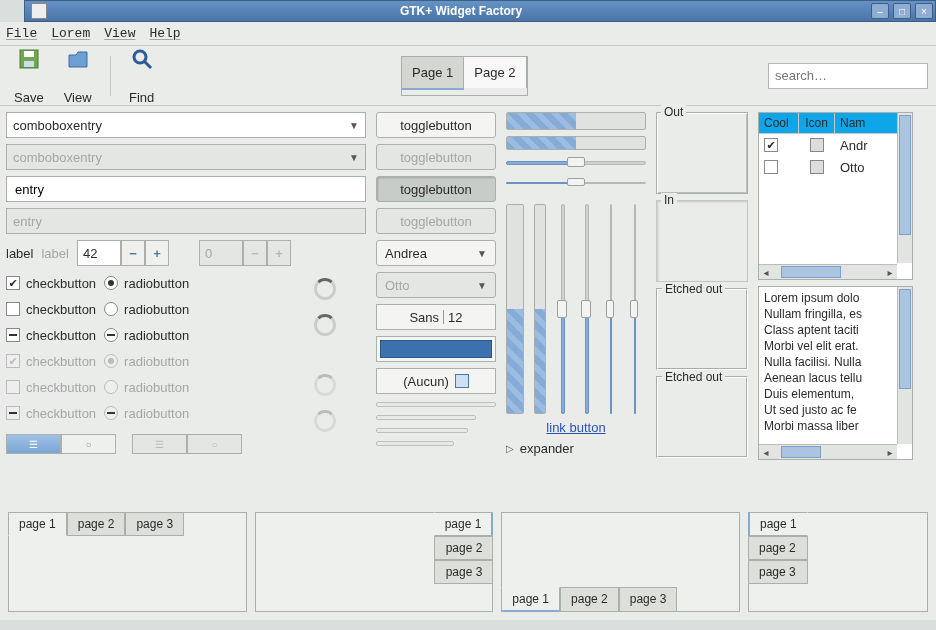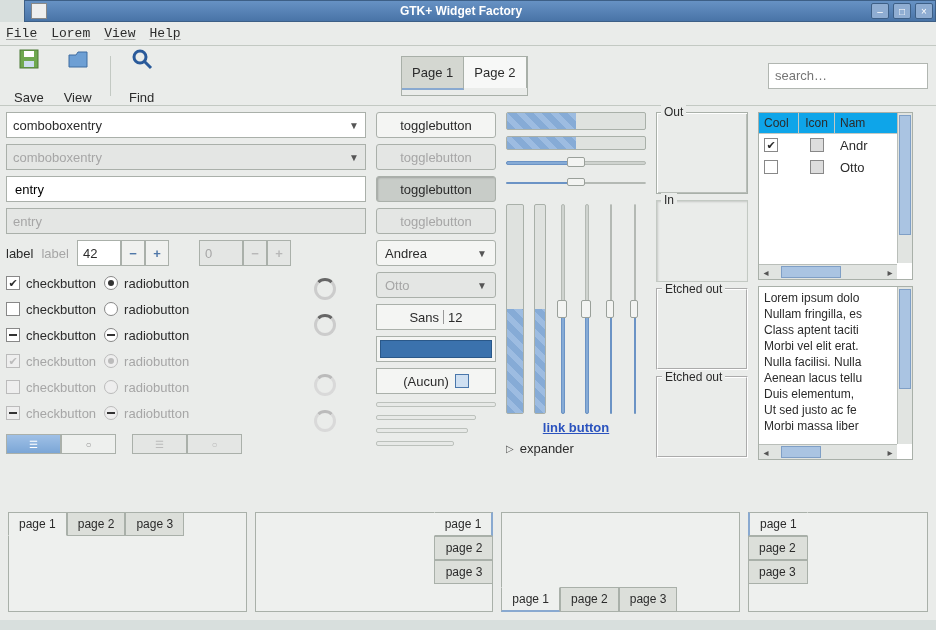--- a/index.html
+++ b/index.html
@@ -162,21 +162,21 @@
   .hscale .thumb { position:absolute; width:18px; height:10px; background:#f3f4f2; border:1px solid #9aa09a; border-radius:2px; top:1px; transform:translateX(-50%); }
 
   .vstack { display:flex; gap:10px; margin-top:8px; height:210px; }
   .vprog { width:18px; border:1px solid #a9b0a9; background:#dfe2df; position:relative; border-radius:2px; }
   .vprog .fill { position:absolute; left:0; right:0; bottom:0; background: repeating-linear-gradient(45deg,#86abd6,#86abd6 6px,#9dbce1 6px,#9dbce1 12px); }
   .vscale { width:14px; position:relative; display:flex; justify-content:center; }
   .vscale .track { width:4px; height:100%; background:#cfd3cf; border:1px solid #b4b9b4; border-radius:2px; position:relative; }
   .vscale .track .pfill { position:absolute; left:-1px; right:-1px; bottom:-1px; background:#86abd6; border:1px solid #6b93c5; border-radius:2px; }
   .vscale .thumb { position:absolute; width:10px; height:18px; background:#f3f4f2; border:1px solid #9aa09a; border-radius:2px; left:1px; transform:translateY(-50%); }
 
-  .link { color:#2a52be; text-decoration:underline; text-align:center; cursor:pointer;font-weight:bold; }
+  .link { color:#2a52be; text-decoration:underline; text-align:center; cursor:pointer; }
   .expander { display:flex; align-items:center; gap:6px; cursor:default; }
   .expander .tri { font-size:10px; color:#555; }
 
   
   .frame { border:1px solid #c3c9c3; position:relative; padding: 4px; }
   .frame .legend { position:absolute; top:-8px; left:4px; background:#eaecea; padding:0 3px; font-size:12px; }
   .frame.in { box-shadow: inset 1px 1px 2px rgba(0,0,0,0.15); }
   .frame.out { box-shadow: 1px 1px 0 #fff inset, -1px -1px 0 #b9beb9 inset; border:1px solid #a9b0a9; }
   .frame.eout { border:2px groove #fff; }
 

